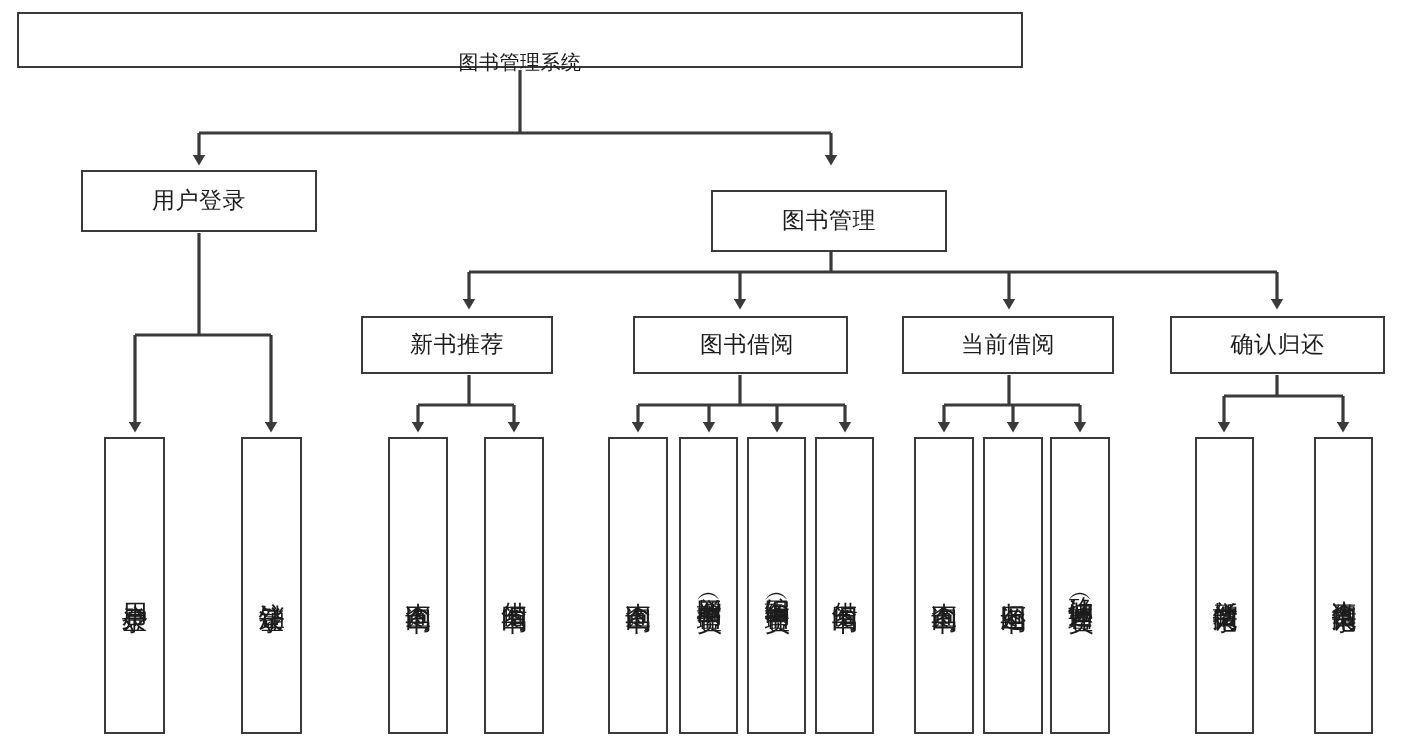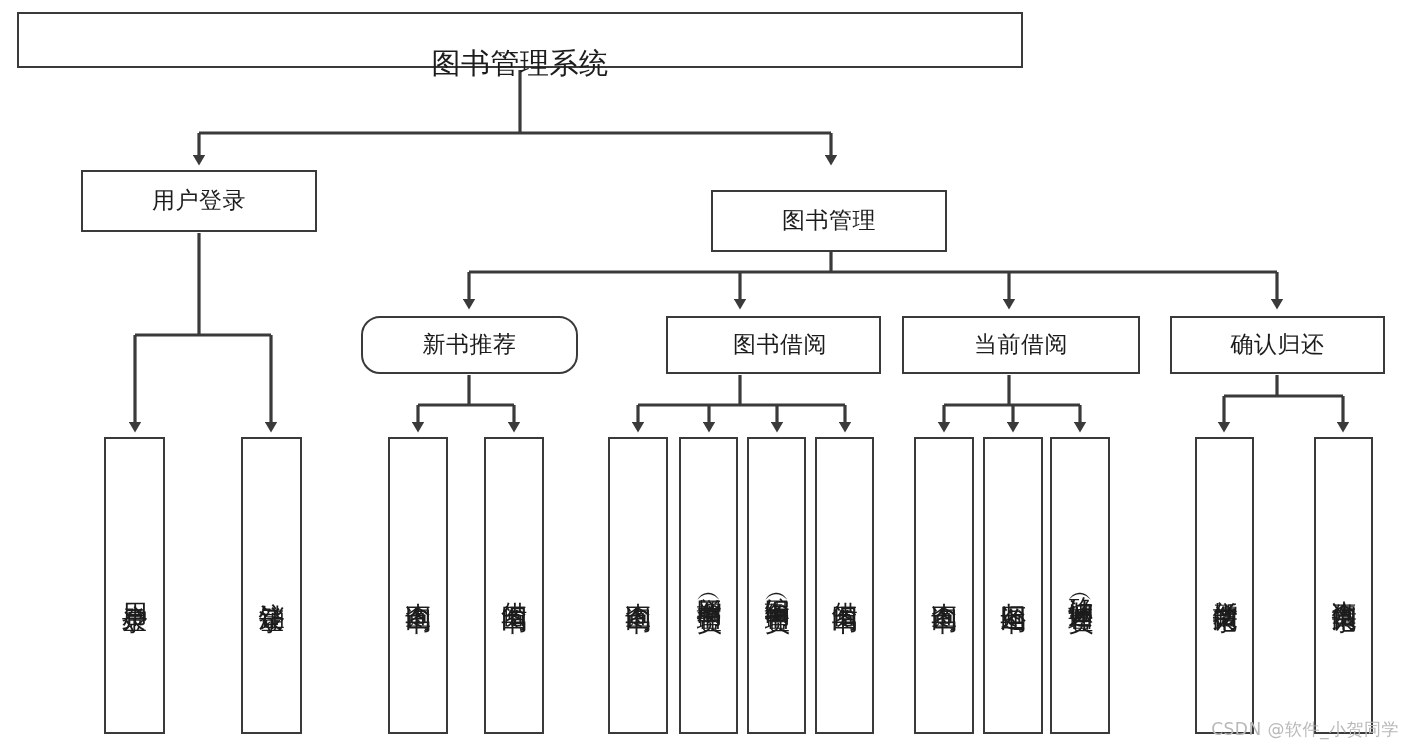--- a/index.html
+++ b/index.html
@@ -32,21 +32,21 @@
     z-index:2;
   }
   .node .lbl{
     display:block;
     text-align:center;
     line-height:1.18;
     letter-spacing:0.5px;
   }
   
   .node.h .lbl{ font-size:23px; }
-  .node.root .lbl{ font-size:29px;margin-top:46px; }
+  .node.root .lbl{ font-size:20px;margin-top:46px; }
   
   .node.v{
     align-items:center;
     justify-content:center;
     padding:8px 0;
   }
   .node.v .lbl{
     writing-mode:vertical-rl;
     text-orientation:upright;
     font-size:26px;
@@ -127,27 +127,27 @@
     <span class="lbl">图书管理系统</span>
   </div>
 
   <div class="node h" style="left:81px;top:170px;width:236px;height:62px;">
     <span class="lbl">用户登录</span>
   </div>
   <div class="node h" style="left:711px;top:170px;width:236px;height:62px;margin-top:20px;">
     <span class="lbl">图书管理</span>
   </div>
 
-  <div class="node h" style="left:361px;top:316px;width:217px;height:58px;border-radius:19px;">
+  <div class="node h" style="left:361px;top:316px;width:192px;height:58px;">
     <span class="lbl">新书推荐</span>
   </div>
-  <div class="node h" style="left:666px;top:316px;width:215px;height:58px;padding-left:13px;">
+  <div class="node h" style="left:633px;top:316px;width:215px;height:58px;padding-left:13px;">
     <span class="lbl">图书借阅</span>
   </div>
-  <div class="node h" style="left:902px;top:316px;width:238px;height:58px;align-items:center;">
+  <div class="node h" style="left:902px;top:316px;width:212px;height:58px;align-items:center;">
     <span class="lbl">当前借阅</span>
   </div>
   <div class="node h" style="left:1170px;top:316px;width:215px;height:58px;">
     <span class="lbl">确认归还</span>
   </div>
 
   <div class="node v" style="left:104px;top:437px;width:61px;height:297px;">
     <span class="lbl">用户登录</span>
   </div>
   <div class="node v" style="left:241px;top:437px;width:61px;height:297px;">
@@ -184,15 +184,14 @@
     <span class="lbl">确认归还（管理员）</span>
   </div>
 
   <div class="node v tall" style="left:1195px;top:437px;width:59px;height:297px;">
     <span class="lbl">新增借阅记录</span>
   </div>
   <div class="node v tall" style="left:1314px;top:437px;width:59px;height:297px;">
     <span class="lbl">查询借阅记录</span>
   </div>
 
-  <div id="watermark">CSDN @软件_小贺同学</div>
 
 </div>
 
 </body></html>

